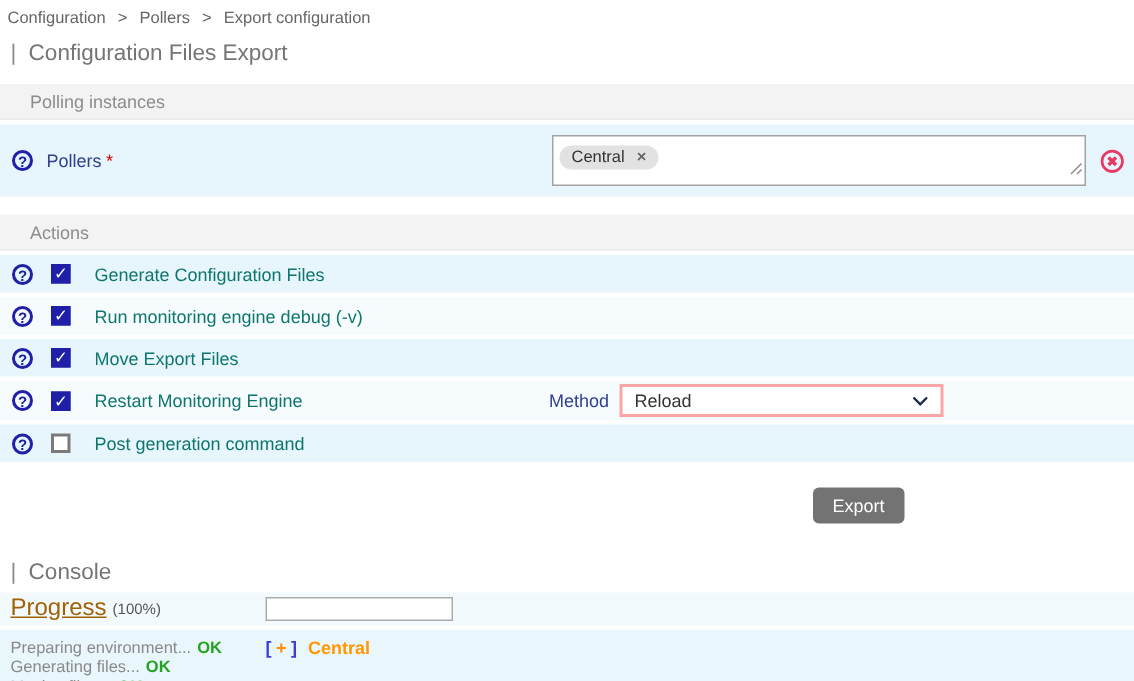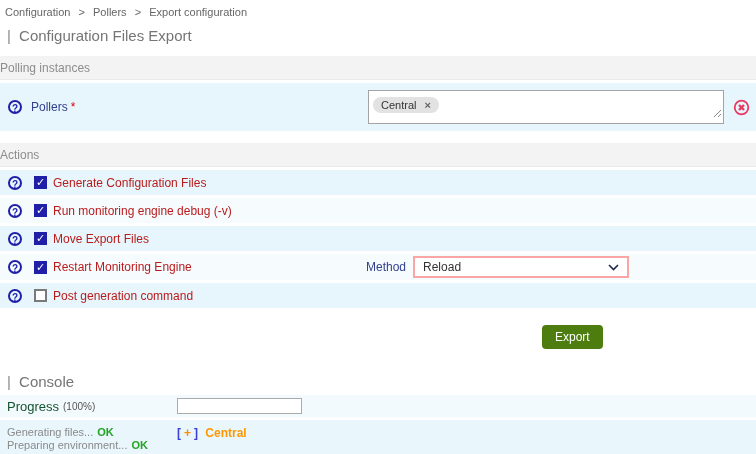--- a/index.html
+++ b/index.html
@@ -11,21 +11,21 @@
   .breadcrumb { padding:6px 0 0 5px; font-size:11px; color:#666; }
   .breadcrumb a { color:#666; text-decoration:none; cursor:pointer; }
   .breadcrumb .sep { margin:0 5px; color:#666; }
 
   
   .page-title, .console-title { margin:9px 0 0 7px; font-size:15px; color:#757575; }
   .title-bar { color:#8a8a8a; margin-right:4px; }
 
   
   .section-header { margin-top:12px; background:#f3f3f3; color:#8d8d8d;
-    font-size:12px; padding:5px 8px 4px 0; border-bottom:1px solid #e9e9e9; }
+    font-size:12px; padding:5px 8px 4px 20px; border-bottom:1px solid #e9e9e9; }
 
   
   .row { background:#e7f5fc; margin-top:3px; position:relative;
     display:flex; align-items:center; }
   .row.light { background:#f6fbfe; }
   .row-pollers { height:48px; margin-top:3px; }
   .row-action { height:25px; }
 
   .help { display:inline-block; width:14px; height:14px; line-height:13px;
     border:2px solid #1f1fa8; border-radius:50%; color:#1f1fa8; font-size:10px;
@@ -33,49 +33,49 @@
 
   .field-label { font-size:12px; color:#32408f; margin-left:9px; }
   .req { color:#e00000; margin-left:3px; font-size:12px; }
 
   
   .cb { display:inline-block; width:13px; height:13px; margin-left:12px;
     border:2px solid #7a7a7a; background:#fff; position:relative; cursor:pointer; flex:0 0 auto; }
   .cb.checked { border:1px solid #1f1fa8; background:#1f1fa8; }
   .cb.checked::after { content:"✓"; position:absolute; left:1px; top:-1px;
     color:#fff; font-size:11px; font-weight:bold; }
-  .cb-label { font-size:12px; color:#b91c1c; margin-left:6px; }
+  .cb-label { font-size:12px; color:#0f766e; margin-left:16px; }
 
   
   .poller-box { position:absolute; left:368px; top:7px; width:356px; height:34px;
     background:#fff; border:1px solid #a3a3a3; padding:4px; cursor:text; }
   .chip { display:inline-flex; align-items:center; background:#e2e2e2;
     border-radius:10px; padding:2px 8px; font-size:11px; color:#333; }
   .chip .x { margin-left:8px; color:#666; font-weight:bold; font-size:11px; cursor:pointer; }
   .resize-handle { position:absolute; right:1px; bottom:1px; cursor:nwse-resize; }
   .clear-icon { position:absolute; right:6px; top:16px; cursor:pointer; }
 
   
   .method-wrap { position:absolute; left:366px; top:2px; display:flex; align-items:center; }
   .method-label { font-size:12px; color:#32408f; margin-right:7px; }
   .select { width:216px; height:22px; border:2px solid #fca5a5; background:#fff;
     display:flex; align-items:center; justify-content:space-between;
     padding:0 8px; font-size:12px; color:#333; cursor:pointer; }
 
   
   .export-wrap { height:62px; position:relative; }
-  .export-btn { position:absolute; left:542px; top:17px; background:#4d7c0f;
+  .export-btn { position:absolute; left:542px; top:17px; background:#737373;
     color:#fff; border:none; border-radius:4px; font-size:12px;
     padding:5px 13px; cursor:pointer; font-family:inherit; }
 
   
   .console-title { margin-top:3px; }
   .progress-row { margin-top:5px; background:#f3fafd; height:22px;
     display:flex; align-items:center; position:relative; }
-  .progress-label { font-size:13px; color:#14532d; margin-left:7px; }
+  .progress-label { font-size:16px; color:#a16207; margin-left:7px;text-decoration:underline; }
   .progress-pct { font-size:10px; color:#555; margin-left:4px; }
   .progress-track { position:absolute; left:177px; top:3px; width:125px; height:16px;
     border:1px solid #ababab; background:#fff; padding:1px; }
   .progress-fill { height:100%; background:#8dbb13; }
 
   .console-out { margin-top:3px; background:#e9f6fc; height:63px; display:flex; }
   .log-col { width:177px; padding:6px 0 0 7px; }
   .log-line { font-size:11px; color:#8a8a8a; line-height:13px; white-space:nowrap; }
   .log-line .ok { color:#23a323; font-weight:bold; margin-left:4px; }
   .result-col { padding-top:3px; }
@@ -185,24 +185,24 @@
     <span class="progress-label">Progress</span>
     <span class="progress-pct">(100%)</span>
     <span class="progress-track">
       <span class="progress-fill" style="width: 100%;"></span>
     </span>
   </div>
 
   <div class="console-out">
     <div class="log-col">
       <div class="log-line">
-        <span>Generating files...</span><span class="ok">OK</span>
+        <span>Preparing environment...</span><span class="ok">OK</span>
       </div>
       <div class="log-line">
-        <span>Preparing environment...</span><span class="ok">OK</span>
+        <span>Generating files...</span><span class="ok">OK</span>
       </div>
       <div class="log-line">
         <span>Moving files...</span><span class="ok">OK</span>
       </div>
 
     </div>
     <div class="result-col">
       <span class="expander">
         <span class="br">[</span><span class="pl">+</span><span class="br">]</span>
       </span>

